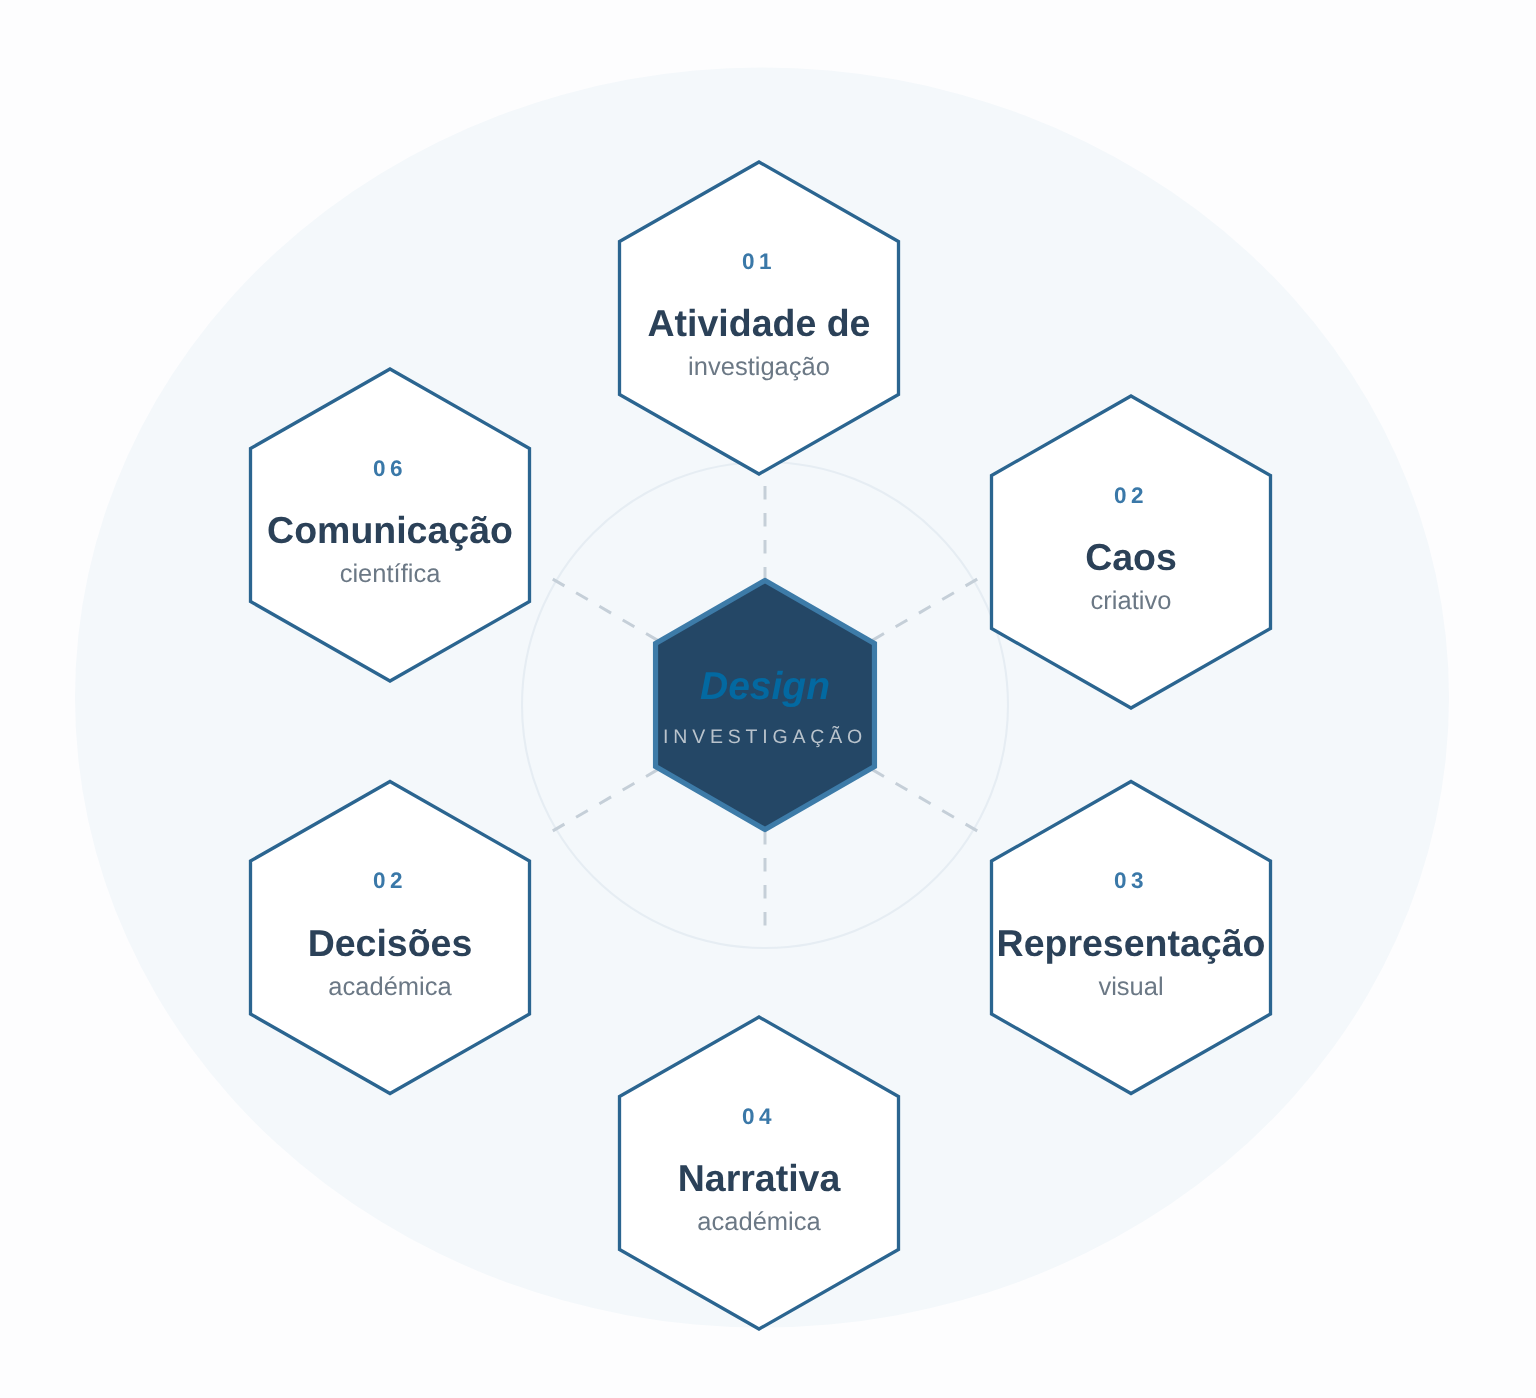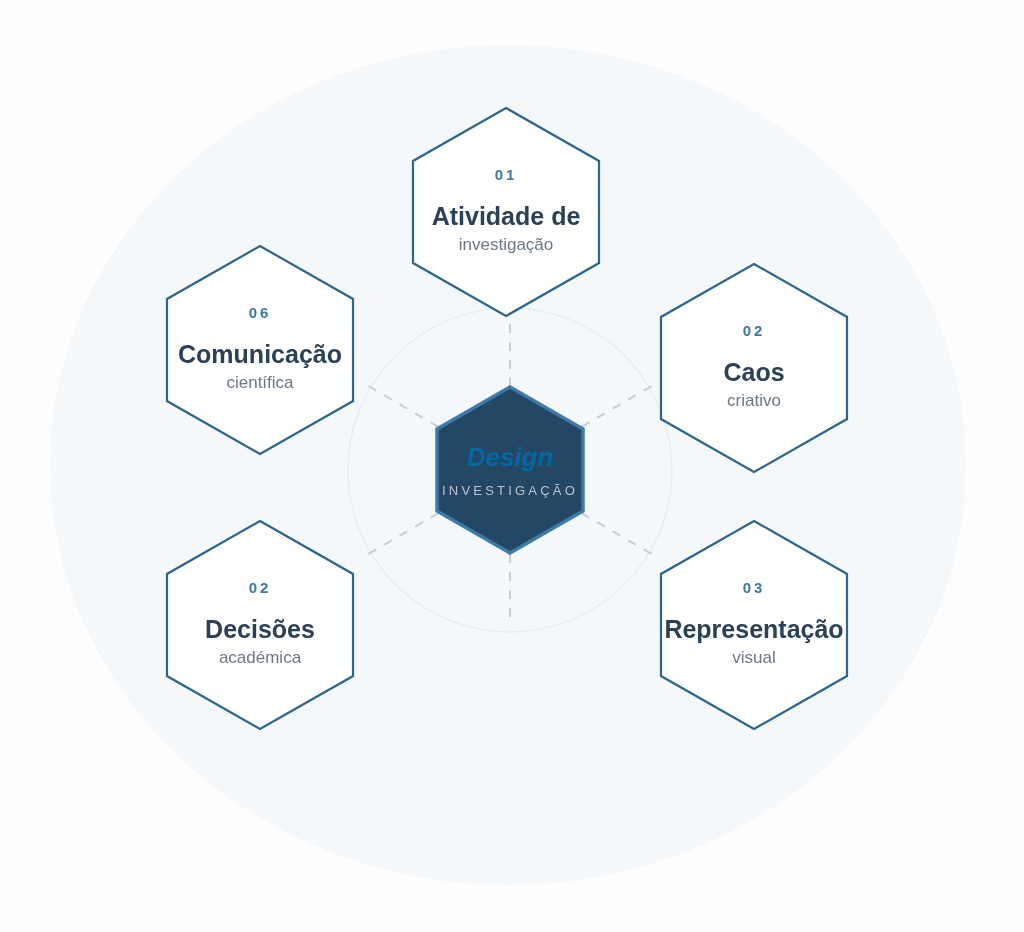--- a/index.html
+++ b/index.html
@@ -169,20 +169,30 @@
     <svg class="hex-shape" viewBox="0 0 190 212">
       <polygon points="95,2 188,55 188,157 95,210 2,157 2,55" fill="#ffffff" stroke="#2b6590" stroke-width="2.2" stroke-linejoin="miter"></polygon>
     </svg>
     <div class="hex-content">
       <div class="hex-num">03</div>
       <div class="hex-title">Representação</div>
       <div class="hex-sub">visual</div>
     </div>
   </div>
 
+  <div class="hex-node" id="node-04">
+    <svg class="hex-shape" viewBox="0 0 190 212">
+      <polygon points="95,2 188,55 188,157 95,210 2,157 2,55" fill="#ffffff" stroke="#2b6590" stroke-width="2.2" stroke-linejoin="miter"></polygon>
+    </svg>
+    <div class="hex-content">
+      <div class="hex-num">04</div>
+      <div class="hex-title">Narrativa</div>
+      <div class="hex-sub">académica</div>
+    </div>
+  </div>
 
   <div class="hex-node" id="node-05">
     <svg class="hex-shape" viewBox="0 0 190 212">
       <polygon points="95,2 188,55 188,157 95,210 2,157 2,55" fill="#ffffff" stroke="#2b6590" stroke-width="2.2" stroke-linejoin="miter"></polygon>
     </svg>
     <div class="hex-content">
       <div class="hex-num">02</div>
       <div class="hex-title">Decisões</div>
       <div class="hex-sub">académica</div>
     </div>

